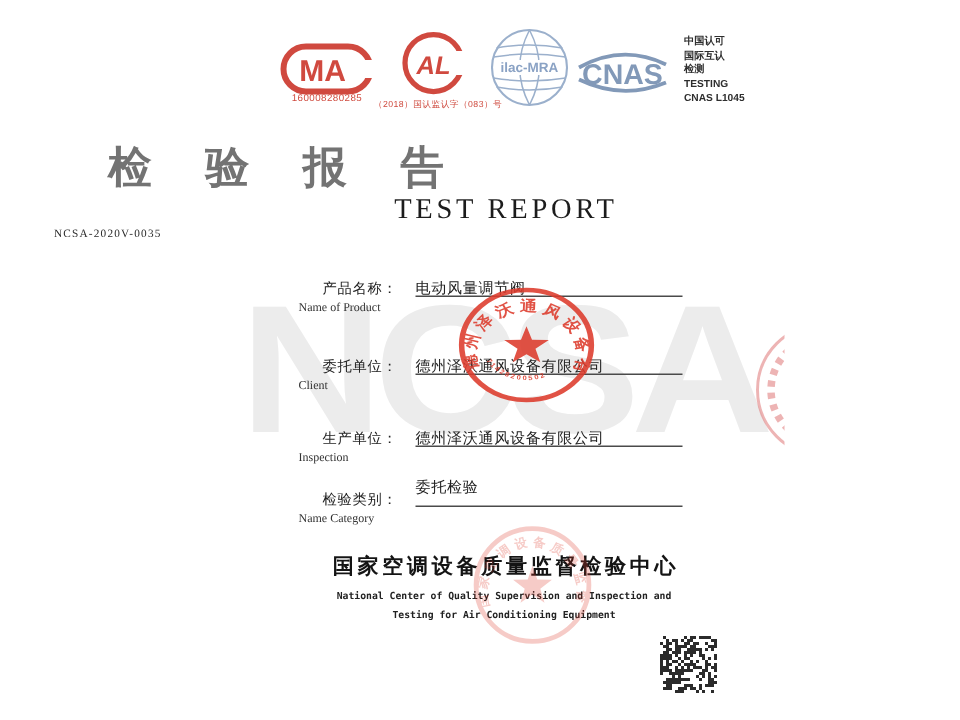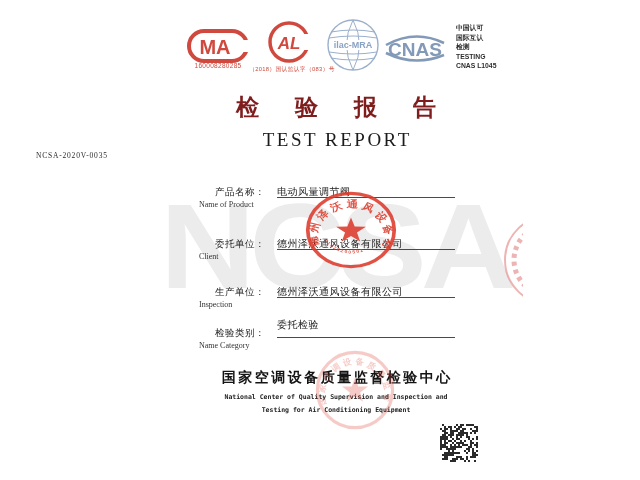--- a/index.html
+++ b/index.html
@@ -12,22 +12,22 @@
   .watermark{
     left:160px;top:186px;font-size:132px;line-height:1;font-weight:bold;
     letter-spacing:-6px;color:#ececec;transform:scaleY(.92);transform-origin:top left;
     z-index:0;user-select:none;
   }
   
   .logo-num{font-size:6.5px;color:#cf4a3e;text-align:center;letter-spacing:.3px;white-space:nowrap;z-index:2;}
   .accr{left:456px;top:23px;z-index:2;}
   .accr div{font-size:6.8px;font-weight:bold;line-height:9.6px;color:#2e2e2e;}
   
-  .title-cn{left:36px;top:92px;width:600px;text-align:center;font-size:23px;font-weight:bold;
-    letter-spacing:36px;text-indent:36px;color:#7f1d1d;z-index:2;}
+  .title-cn{left:36px;top:92px;width:600px;font-size:29px;font-weight:bold;
+    letter-spacing:36px;text-indent:36px;color:#737373;z-index:2;}
   .title-en{left:36px;top:129px;width:600px;text-align:center;font-family:"Liberation Serif",serif;
     font-size:19px;font-weight:400;letter-spacing:2.5px;text-indent:2.5px;color:#1c1c1c;z-index:2;}
   .report-no{left:36px;top:151px;width:600px;text-align:left;font-family:"Liberation Serif",serif;
     font-size:7.5px;letter-spacing:.8px;color:#2a2a2a;z-index:2;}
   
   .f-label{left:215px;width:70px;font-size:9.5px;color:#222;letter-spacing:.5px;z-index:2;}
   .f-label-en{left:199px;width:90px;font-size:8px;font-family:"Liberation Serif",serif;color:#333;z-index:2;}
   .f-value{left:277px;width:178px;text-align:left;font-size:10px;color:#222;letter-spacing:.5px;z-index:2;}
   .f-line{left:277px;width:178px;height:0;border-top:1px solid #4a4a4a;z-index:2;}
   

